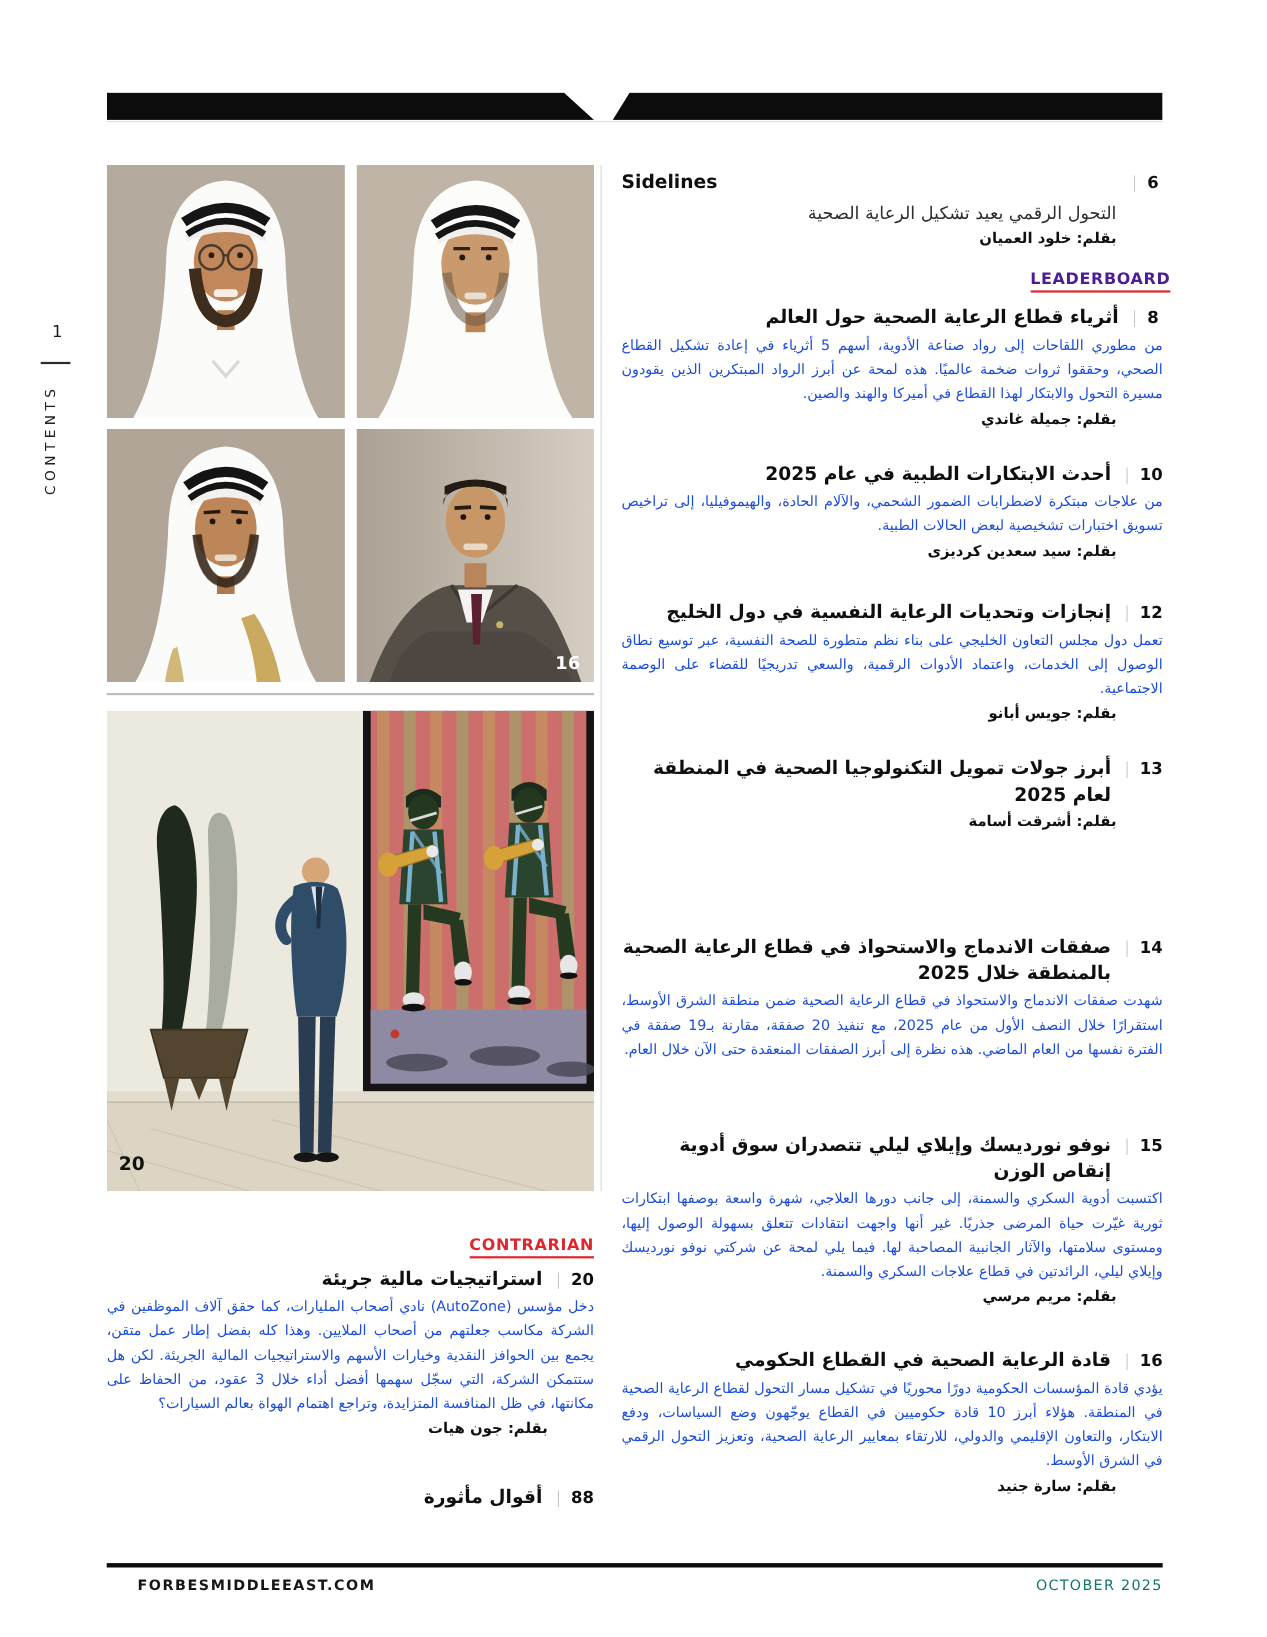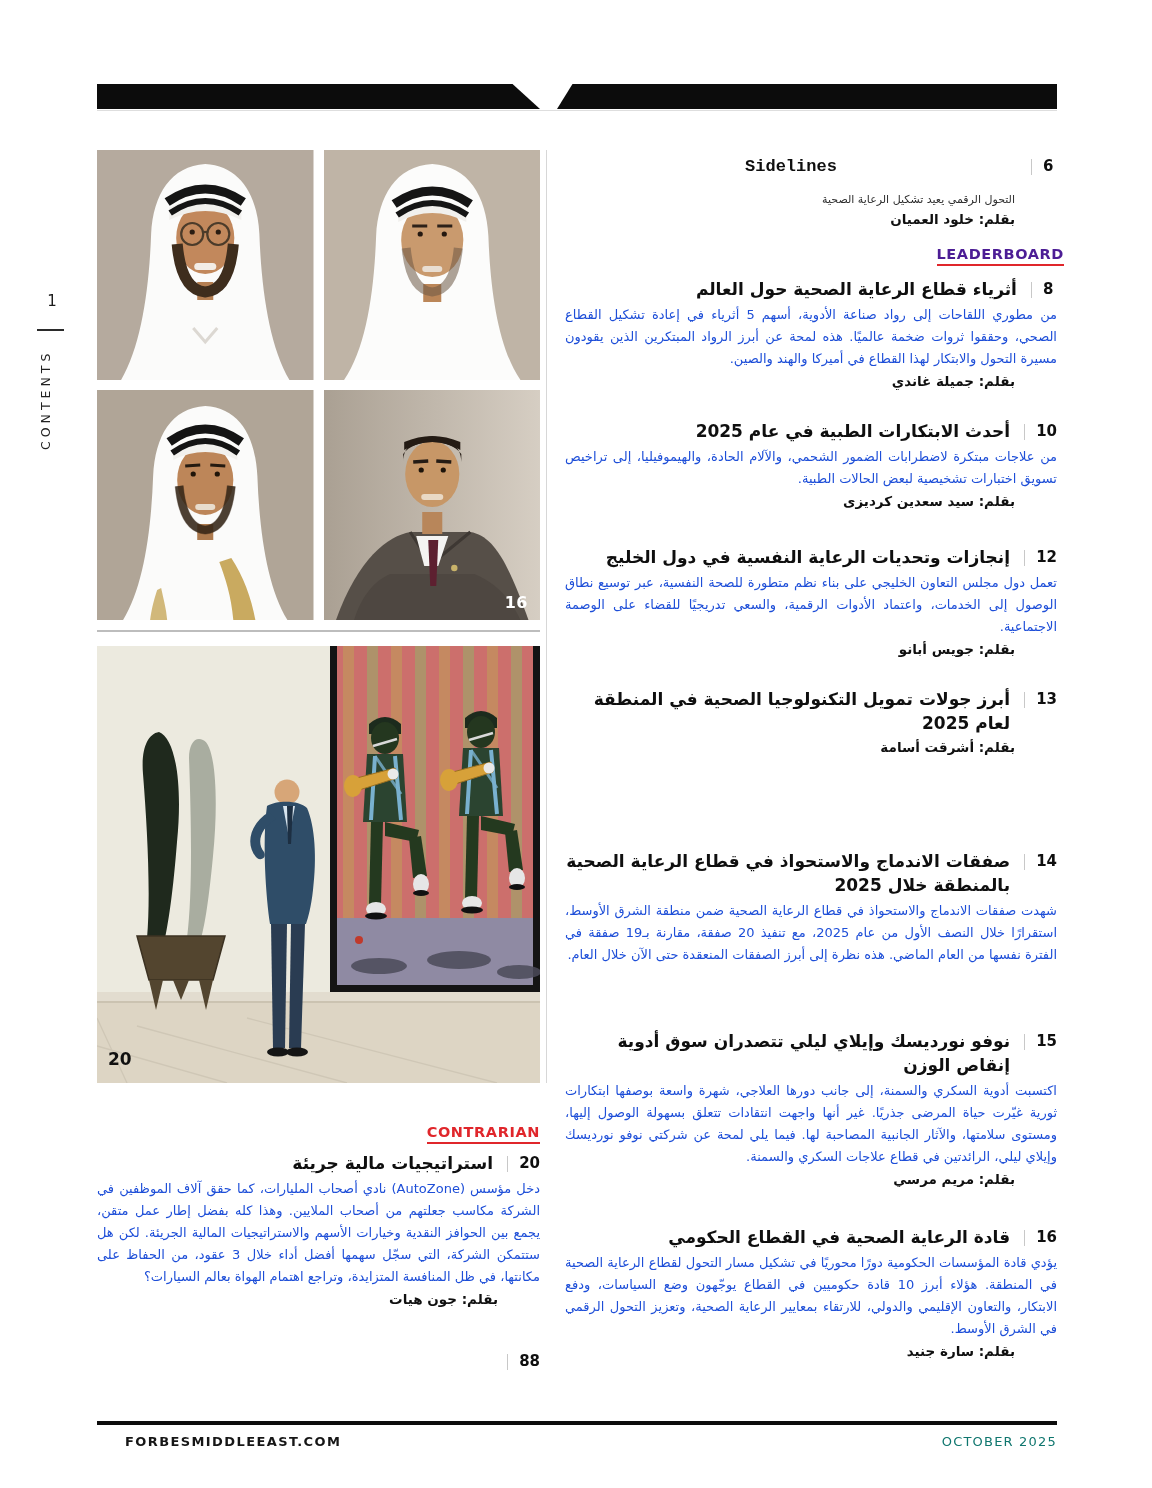--- a/index.html
+++ b/index.html
@@ -31,22 +31,22 @@
   .col-rule{position:absolute;left:546px;top:150px;width:1px;height:933px;background:#d7d7d7;}
   
   .entry{position:absolute;direction:rtl;}
   .entry.rc{right:95px;width:492px;}
   .entry.lc{right:612px;width:443px;}
   .head{display:flex;align-items:flex-start;}
   .num{font-weight:bold;font-size:15px;line-height:1.5;margin-left:9px;min-width:14px;
        text-align:left;color:#0f0f0f;}
   .bar-div{color:#b4b4b4;font-size:15px;line-height:1.5;margin-left:12px;font-weight:200;}
   .title{font-weight:bold;font-size:17px;line-height:1.4;color:#0f0f0f;margin:0;flex:1;}
-  .title.latin{direction:ltr;text-align:center;font-family:Liberation Mono, monospace;}
-  .sub{font-size:11px;color:#2e2e2e;padding-right:42px;margin-top:12px;line-height:1.6;}
+  .title.latin{direction:ltr;text-align:left;}
+  .sub{font-size:16px;color:#2e2e2e;padding-right:42px;margin-top:2px;line-height:1.6;}
   .body{font-size:13px;color:#1d4ed8;text-align:justify;line-height:1.7;margin-top:2px;}
   .byline{font-size:13.5px;font-weight:bold;color:#101010;padding-right:42px;margin-top:3px;}
   .seclabel{position:absolute;font-weight:bold;font-size:14.5px;letter-spacing:.6px;
             padding-bottom:2px;border-bottom:2px solid;}
   
   .foot-rule{position:absolute;left:97px;top:1421px;width:960px;height:4px;background:#0d0d0d;}
   .foot-site{position:absolute;left:97px;top:1434px;font-size:13px;font-weight:bold;
              letter-spacing:1.4px;color:#161616;margin-left:28px;}
   .foot-issue{position:absolute;right:95px;top:1434px;font-size:13px;font-weight:500;
               letter-spacing:1.2px;color:#0f766e;}
@@ -311,20 +311,21 @@
       <h3 class="title">استراتيجيات مالية جريئة</h3>
     </div>
     <div class="body">دخل مؤسس (AutoZone) نادي أصحاب المليارات، كما حقق آلاف الموظفين في الشركة مكاسب جعلتهم من أصحاب الملايين. وهذا كله بفضل إطار عمل متقن، يجمع بين الحوافز النقدية وخيارات الأسهم والاستراتيجيات المالية الجريئة. لكن هل ستتمكن الشركة، التي سجّل سهمها أفضل أداء خلال 3 عقود، من الحفاظ على مكانتها، في ظل المنافسة المتزايدة، وتراجع اهتمام الهواة بعالم السيارات؟</div>
     <div class="byline">بقلم: جون هيات</div>
   </div>
 
   <div class="entry lc" style="top:1350px">
     <div class="head">
       <span class="num">88</span>
       <span class="bar-div">|</span>
+      <h3 class="title">أقوال مأثورة</h3>
     </div>
   </div>
 
   <div class="foot-rule"></div>
   <div class="foot-site">FORBESMIDDLEEAST.COM</div>
   <div class="foot-issue">OCTOBER 2025</div>
 
 </div>
 
 </body></html>

